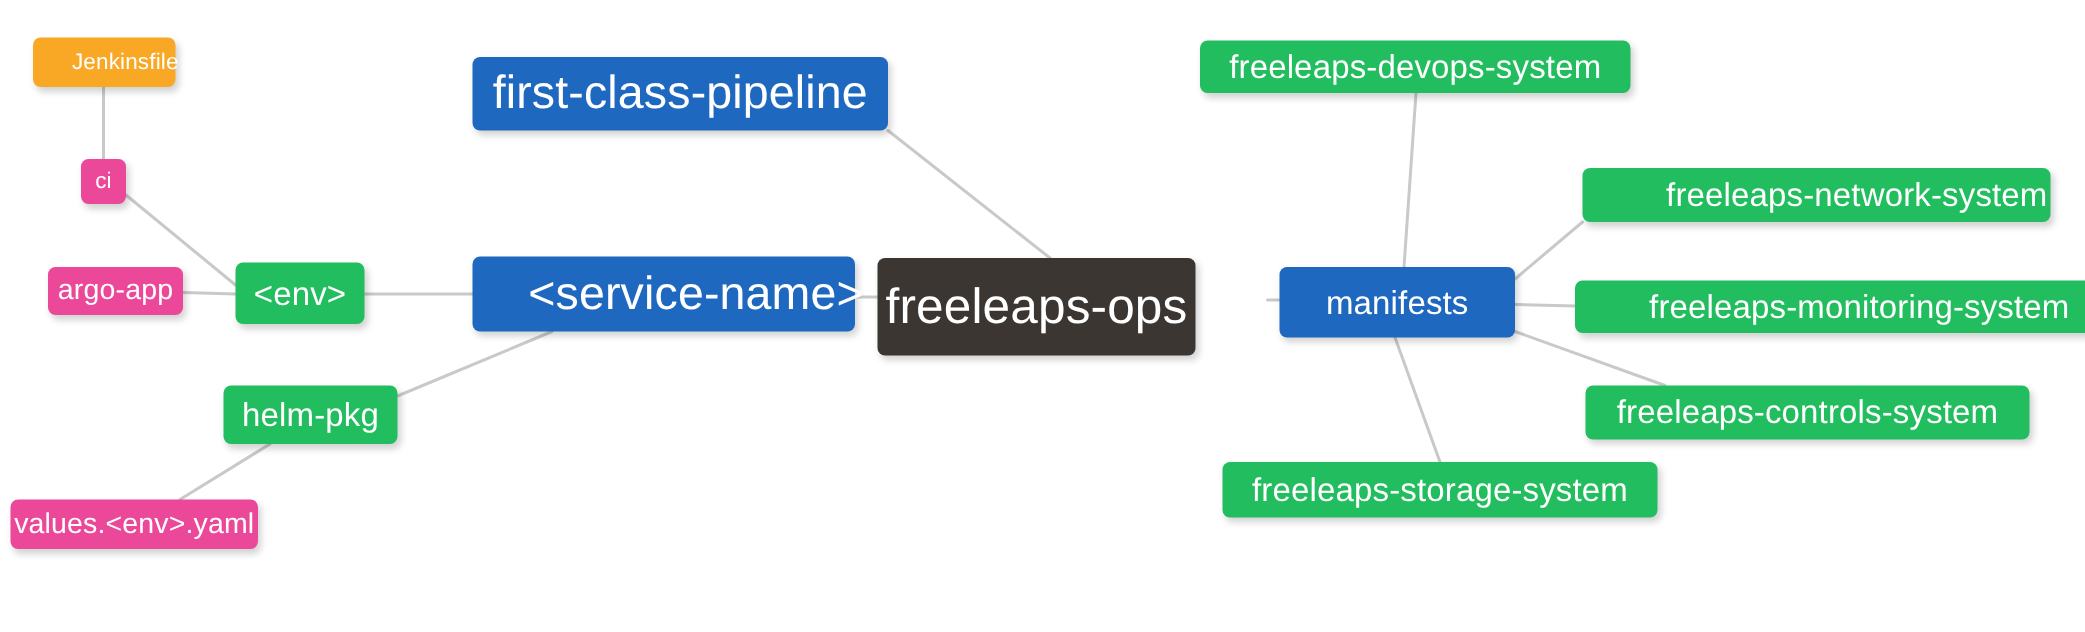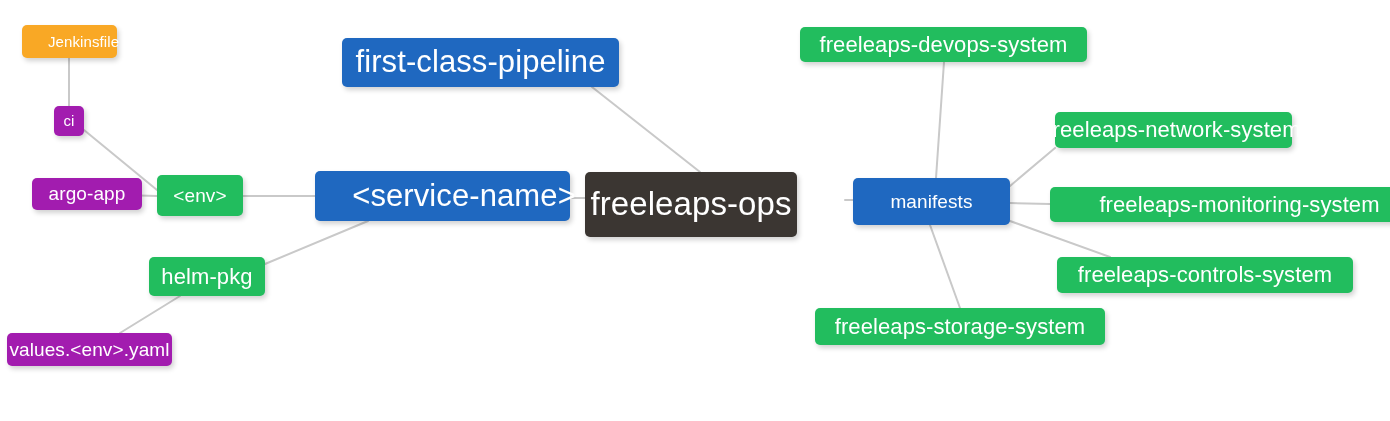--- a/index.html
+++ b/index.html
@@ -44,26 +44,26 @@
   .node span {
     display: block;
     padding: 0 2px;
   }
 
   
   .n-root   { background: #3b3632; }
   .n-blue   { background: #1f68c0; }
   .n-green  { background: #22bd5e; }
   .n-orange { background: #f9a825; }
-  .n-red    { background: #a21caf; }
+  .n-red    { background: #ec4899; }
 
   
   .s-root  { font-size: 33px; }
   .s-xl    { font-size: 31px; }
-  .s-lg    { font-size: 19px; }
+  .s-lg    { font-size: 22px; }
   .s-md    { font-size: 22px; }
   .s-sm    { font-size: 19px; }
   .s-xs    { font-size: 15px; }
 </style>
 </head>
 <body>
 
 <div id="canvas">
   <svg id="edges" viewBox="0 0 1390 421" preserveAspectRatio="none">
       <line x1="69" y1="58" x2="69" y2="106" stroke="#c9c9c9" stroke-width="2" stroke-linecap="round"></line>
@@ -81,48 +81,48 @@
       <line x1="1010" y1="221" x2="1110" y2="257" stroke="#c9c9c9" stroke-width="2" stroke-linecap="round"></line>
       <line x1="930" y1="225" x2="960" y2="308" stroke="#c9c9c9" stroke-width="2" stroke-linecap="round"></line>
     </svg>
   <div id="node-layer">
       <div class="node n-orange s-xs" style="left: 22px; top: 25px; width: 95px; height: 33px; padding-left: 28px;">
         <span>Jenkinsfile</span>
       </div>
       <div class="node n-red s-xs" style="left: 54px; top: 106px; width: 30px; height: 30px;">
         <span>ci</span>
       </div>
-      <div class="node n-red s-sm" style="left: 32px; top: 178px; width: 110px; height: 32px;">
+      <div class="node n-red s-sm" style="left: 32px; top: 178px; width: 90px; height: 32px;">
         <span>argo-app</span>
       </div>
       <div class="node n-green s-lg" style="left: 157px; top: 175px; width: 86px; height: 41px;">
         <span>&lt;env&gt;</span>
       </div>
       <div class="node n-green s-md" style="left: 149px; top: 257px; width: 116px; height: 39px;">
         <span>helm-pkg</span>
       </div>
       <div class="node n-red s-sm" style="left: 7px; top: 333px; width: 165px; height: 33px;">
         <span>values.&lt;env&gt;.yaml</span>
       </div>
-      <div class="node n-blue s-xl" style="left: 315px; top: 38px; width: 277px; height: 49px; margin-left: 27px;">
+      <div class="node n-blue s-xl" style="left: 315px; top: 38px; width: 277px; height: 49px;">
         <span>first-class-pipeline</span>
       </div>
       <div class="node n-blue s-xl" style="left: 315px; top: 171px; width: 255px; height: 50px; padding-left: 43px;">
         <span>&lt;service-name&gt;</span>
       </div>
       <div class="node n-root s-root" style="left: 585px; top: 172px; width: 212px; height: 65px;">
         <span>freeleaps-ops</span>
       </div>
       <div class="node n-blue s-lg" style="left: 853px; top: 178px; width: 157px; height: 47px;">
         <span>manifests</span>
       </div>
       <div class="node n-green s-md" style="left: 800px; top: 27px; width: 287px; height: 35px;">
         <span>freeleaps-devops-system</span>
       </div>
-      <div class="node n-green s-md" style="left: 1055px; top: 112px; width: 237px; height: 36px;">
+      <div class="node n-green s-md" style="left: 1055px; top: 112px; width: 312px; height: 36px; justify-content: flex-end;">
         <span>freeleaps-network-system</span>
       </div>
       <div class="node n-green s-md" style="left: 1050px; top: 187px; width: 379px; height: 35px;">
         <span>freeleaps-monitoring-system</span>
       </div>
       <div class="node n-green s-md" style="left: 1057px; top: 257px; width: 296px; height: 36px;">
         <span>freeleaps-controls-system</span>
       </div>
       <div class="node n-green s-md" style="left: 815px; top: 308px; width: 290px; height: 37px;">
         <span>freeleaps-storage-system</span>

